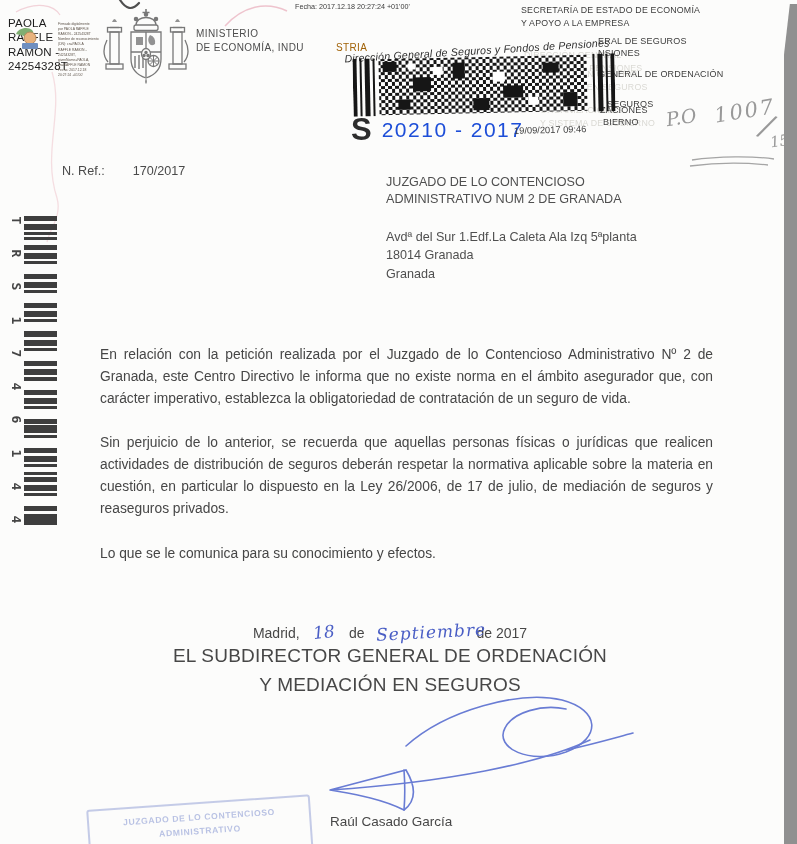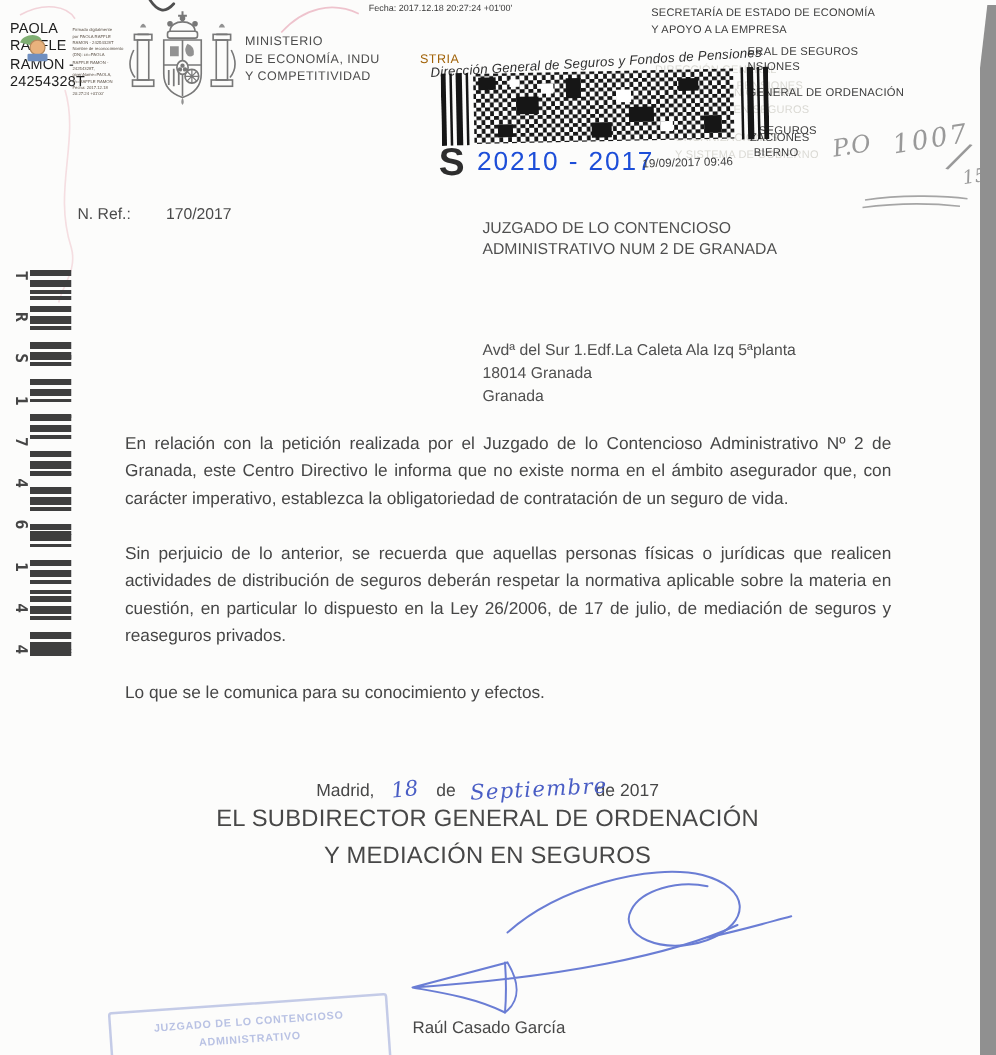--- a/index.html
+++ b/index.html
@@ -49,21 +49,21 @@
   .pencil{color:#999;font-style:italic;font-family:"DejaVu Serif",serif;}
   #hw-p1{left:666px;top:106px;font-size:19px;transform:rotate(-9deg);}
   #hw-p2{left:714px;top:99px;font-size:21px;letter-spacing:2px;transform:rotate(-9deg);}
   #hw-slash{left:762px;top:108px;font-size:30px;transform:rotate(18deg);}
   #hw-p3{left:770px;top:132px;font-size:15px;transform:rotate(-9deg);}
 
   
   #ref{left:62px;top:164px;font-size:12.6px;color:#4a4a4a;}
   #ref .val{margin-left:28px;}
   #addressee{left:386px;top:174px;font-size:12.6px;line-height:1.38;color:#4f4f4f;}
-  #address{left:386px;top:228px;font-size:12.6px;line-height:1.45;color:#4f4f4f;margin-top:43px;}
+  #address{left:386px;top:228px;font-size:12.6px;line-height:1.45;color:#4f4f4f;}
 
   
   #vbc-chars{left:8px;top:218px;height:312px;width:16px;display:flex;flex-direction:column;
     justify-content:space-between;font-family:"DejaVu Sans Mono",monospace;
     font-size:13px;font-weight:bold;color:#454545;}
   #vbc-chars span{transform:rotate(90deg);display:block;line-height:1;}
   #vbc-bars{left:24px;top:216px;width:33px;height:318px;
     background:
      repeating-linear-gradient(180deg,transparent 0 21px,#3e3e3e 21px 24px,transparent 24px 47px),
      repeating-linear-gradient(180deg,#3e3e3e 0 5px,transparent 5px 8px,#3e3e3e 8px 14px,transparent 14px 16px,#3e3e3e 16px 19px,transparent 19px 29px);}
@@ -164,21 +164,20 @@
       <rect x="68" y="56" width="17" height="5"></rect>
       <path d="M74,14 q2.5,-6 5,0 z" fill="#8a8a8a" stroke="none"></path>
         <path d="M72,19.5 h9"></path>
       <path d="M84,32 C88,40 88,48 83,54"></path>
     </g>
   </svg>
 
   <div id="ministry" class="abs">
     <div>MINISTERIO</div>
     <div><span>DE ECONOMÍA, INDU</span><span class="faded">STRIA</span></div>
-    <div>Y COMPETITIVIDAD</div>
   </div>
 
   <div id="fecha-line" class="abs">Fecha: 2017.12.18 20:27:24 +01'00'</div>
 
   <div id="secretaria" class="abs">
     <div>SECRETARÍA DE ESTADO DE ECONOMÍA</div>
     <div>Y APOYO A LA EMPRESA</div>
   </div>
   <div id="ghost1" class="abs ghost">
     <div>DIRECCIÓN GENERAL</div>

